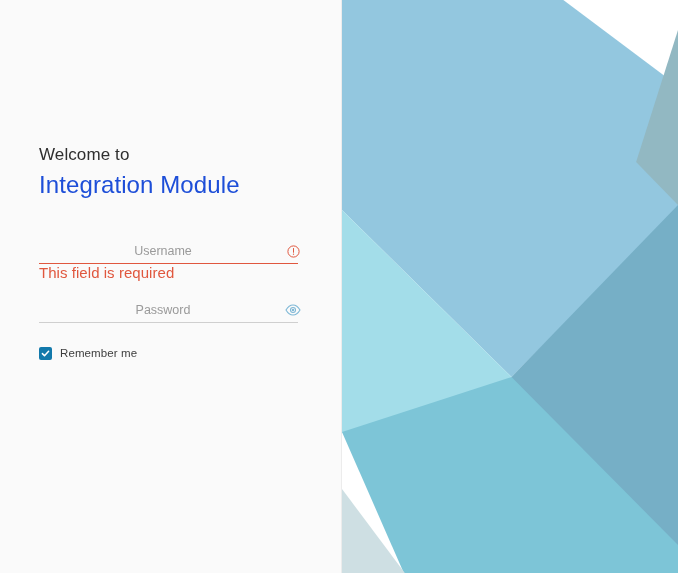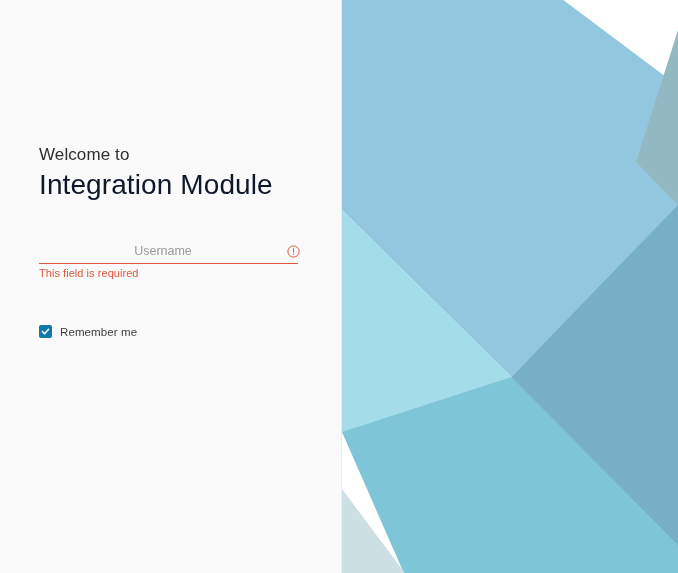--- a/index.html
+++ b/index.html
@@ -36,22 +36,22 @@
     width: 259px;
   }
   .welcome-line {
     font-size: 17px;
     color: #2f2f2f;
     letter-spacing: 0.1px;
     line-height: 22px;
     font-weight: 400;
   }
   .app-title {
-    font-size: 28px;
-    color: #0f172a;
+    font-size: 24px;
+    color: #1d4ed8;
     letter-spacing: 0.1px;
     line-height: 30px;
     font-weight: 400;
     margin-top: 4px;
   }
 
   .fields {
     margin-top: 42px;
   }
 
@@ -91,35 +91,35 @@
     width: 20px;
     height: 20px;
     display: flex;
     align-items: center;
     justify-content: center;
     cursor: pointer;
   }
 
   .error-msg {
     margin-top: 3px;
-    font-size: 11px;
+    font-size: 15px;
     color: #e0573e;
     letter-spacing: 0.05px;
     line-height: 12px;
   }
 
   .field-gap {
     height: 22px;
   }
 
   
   .remember-row {
     margin-top: 24px;
     display: flex;
-    align-items: center;
+    align-items: flex-start;
     gap: 8px;
     cursor: pointer;
   }
   .checkbox {
     width: 13px;
     height: 13px;
     border-radius: 2px;
     background: #1279ab;
     display: flex;
     align-items: center;
@@ -189,20 +189,30 @@
               <circle cx="6.5" cy="6.5" r="5.6" fill="none" stroke="#e0573e" stroke-width="1"></circle>
               <line x1="6.5" y1="3.5" x2="6.5" y2="7.3" stroke="#e0573e" stroke-width="1" stroke-linecap="round"></line>
               <circle cx="6.5" cy="9.2" r="0.65" fill="#e0573e"></circle>
             </svg>
           </span>
         </div>
         <div class="error-msg">This field is required</div>
 
         <div class="field-gap"></div>
 
+        <div class="field">
+          <input class="field-input" type="password" placeholder="Password" style="">
+          <span class="field-icon">
+            <svg width="16" height="12" viewBox="0 0 16 12">
+              <path d="M1 6 C3.2 2.2 6 1 8 1 C10 1 12.8 2.2 15 6 C12.8 9.8 10 11 8 11 C6 11 3.2 9.8 1 6 Z" fill="none" stroke="#7fb8d6" stroke-width="1.1"></path>
+              <circle cx="8" cy="6" r="2.5" fill="none" stroke="#7fb8d6" stroke-width="1.1"></circle>
+              <circle cx="8" cy="6" r="1.2" fill="#7fb8d6"></circle>
+            </svg>
+          </span>
+        </div>
 
         <div class="remember-row">
           <span class="checkbox">
             <svg width="9" height="9" viewBox="0 0 9 9">
               <polyline points="1.4,4.6 3.5,6.7 7.6,2.3" fill="none" stroke="#ffffff" stroke-width="1.5" stroke-linecap="round" stroke-linejoin="round"></polyline>
             </svg>
           </span>
           <span class="remember-label">Remember me</span>
         </div>
 

